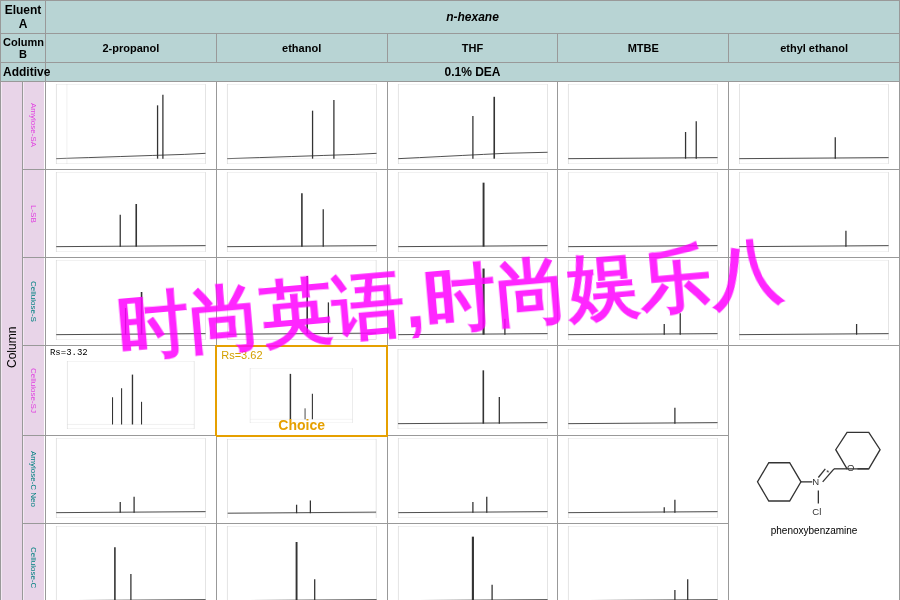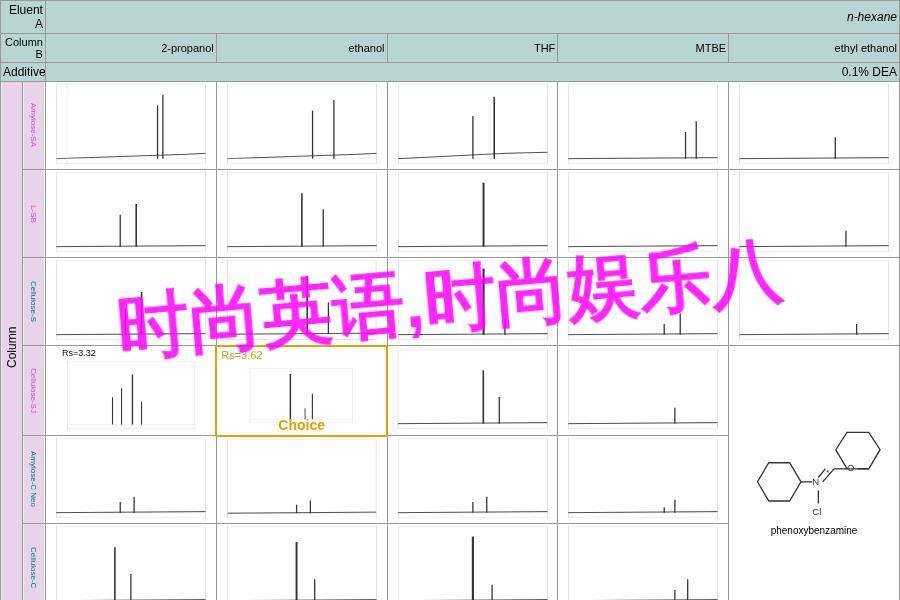--- a/index.html
+++ b/index.html
@@ -17,43 +17,43 @@
       table-layout: fixed;
     }
     .main-table td, .main-table th {
       border: 1px solid #999;
       text-align: center;
       vertical-align: middle;
       padding: 2px;
     }
     .header-row td {
       background: #b8d4d4;
-      font-weight: normal;
-      text-align: right;
+      font-weight: bold;
     }
     .chart-cell {
       background: #fff;
       width: 155px;
       height: 85px;
       padding: 1px;
       position: relative;
     }
     .chart-cell.highlighted {
       border: 2px solid #e6a000;
     }
     svg.chart {
       width: 100%;
       height: 100%;
     }
     .rs-label {
       position: absolute;
       top: 2px;
-      left: 16px;
+      left: 4px;
       font-size: 9px;
       color: #000;
+      font-family: Liberation Mono, monospace;
     }
     .rs-label-highlight {
       position: absolute;
       top: 2px;
       left: 4px;
       font-size: 11px;
       color: #d4a000;
     }
     .choice-label {
       position: absolute;

